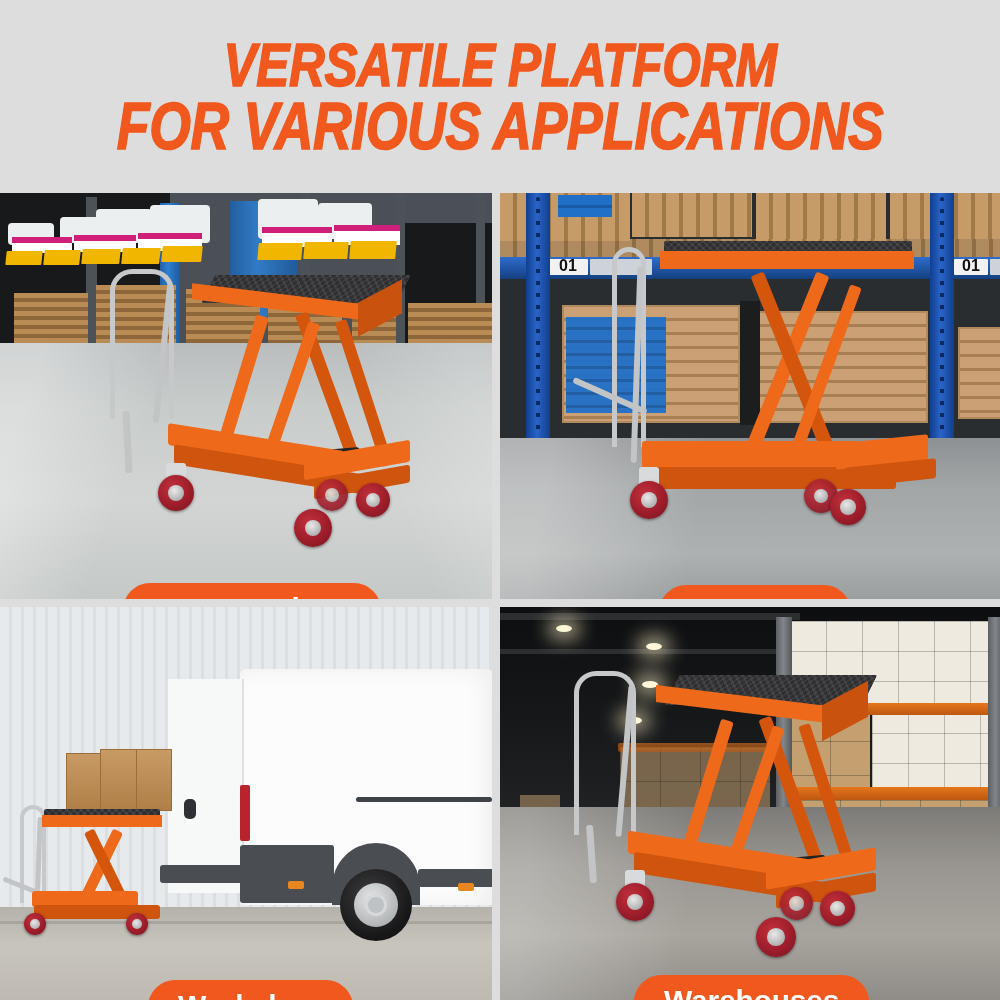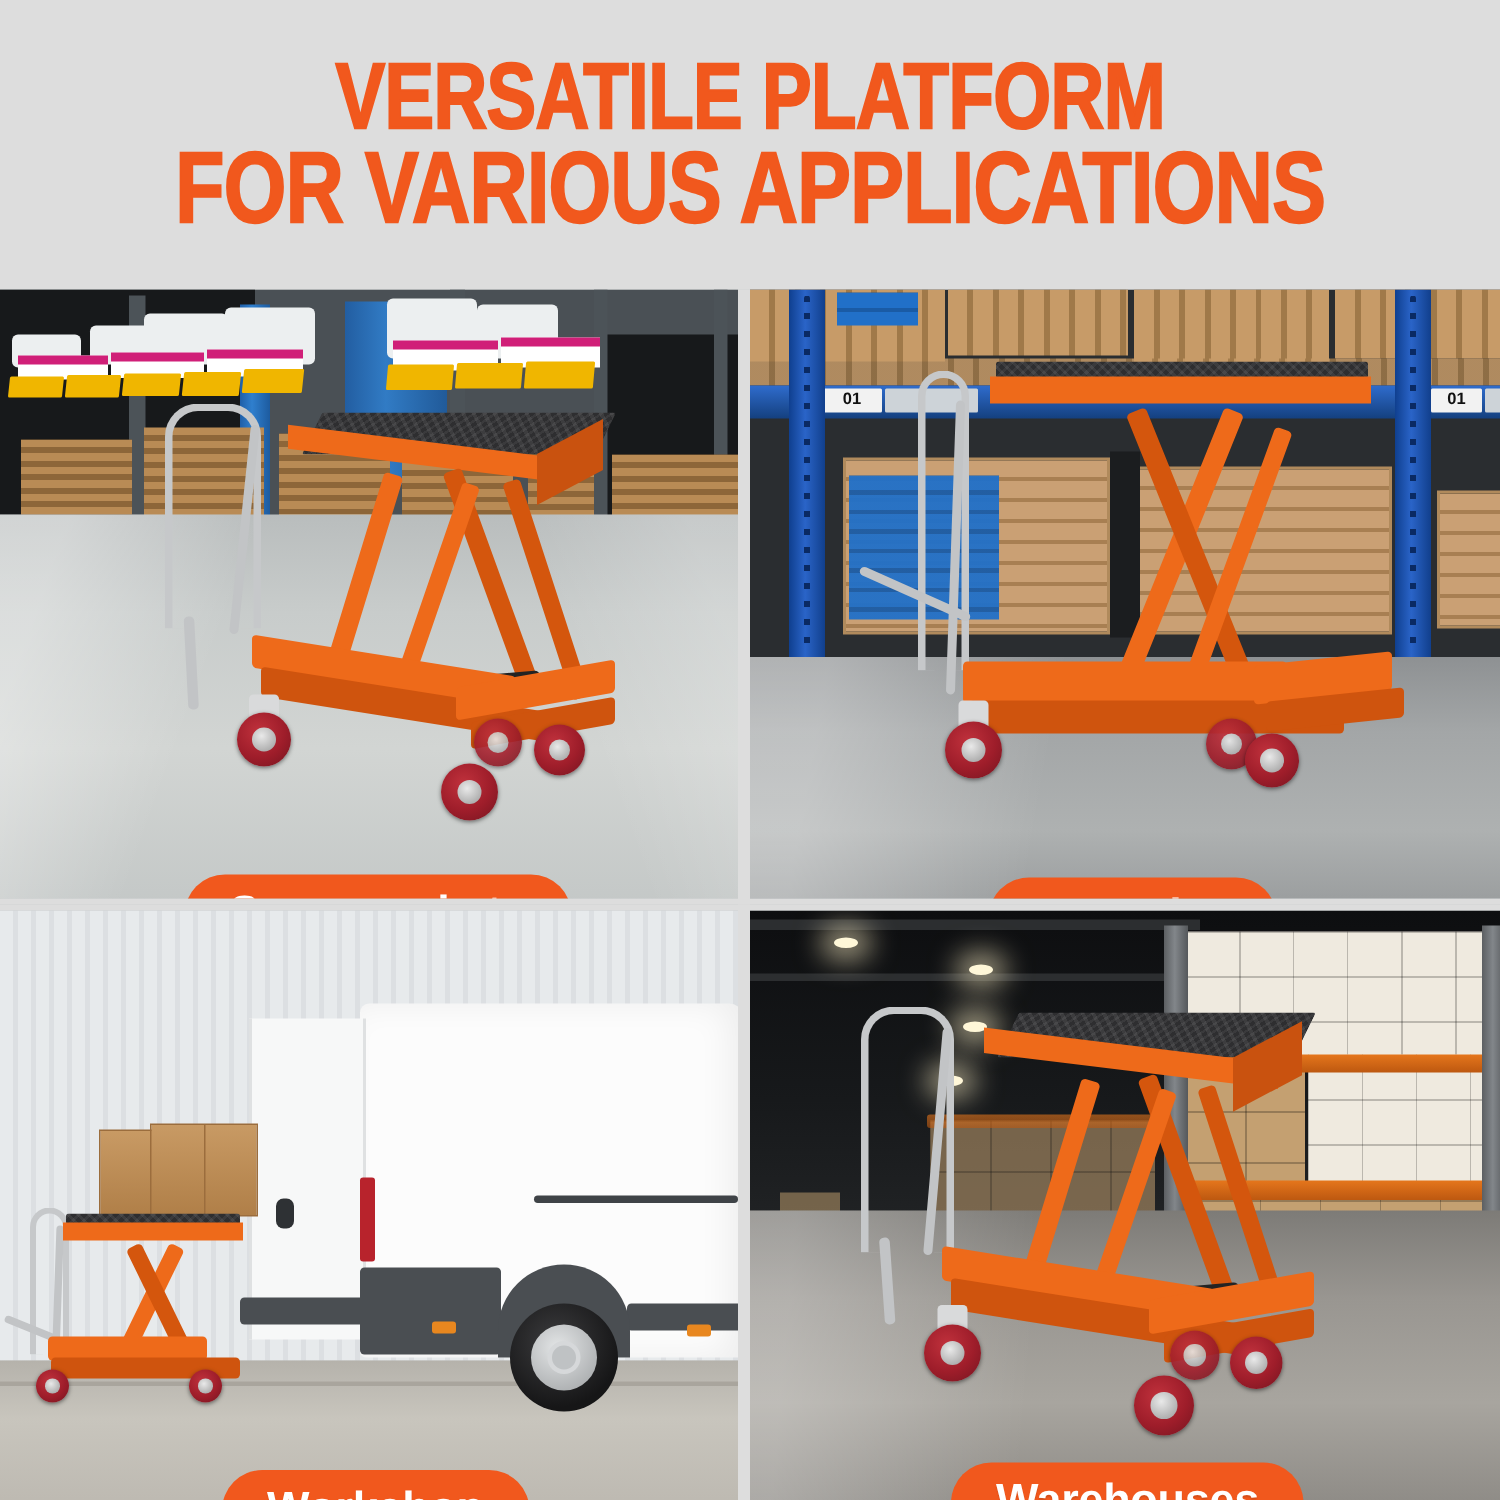--- a/index.html
+++ b/index.html
@@ -10,21 +10,21 @@
     font-family:"Liberation Sans", sans-serif;
     overflow:hidden;
     position:relative;
   }
 
   
   .header {
     position:absolute; left:0; top:0; width:1000px; height:193px;
     background:#dddddd;
     display:flex; flex-direction:column;
-    align-items:center; justify-content:center;
+    align-items:center; justify-content:center;font-style:italic;
   }
   .headline {
     color:#F1581D;
     font-family:"Liberation Sans Narrow","Liberation Sans",sans-serif;
     font-weight:700;
     font-size:62px;
     line-height:0.96;
     letter-spacing:-0.5px;
     text-align:center;
     text-transform:uppercase;
@@ -146,21 +146,21 @@
   }
   .fc-rackpost::after{
     content:""; position:absolute; left:50%; top:4px; transform:translateX(-50%);
     width:4px; height:calc(100% - 8px);
     background:repeating-linear-gradient(180deg,#0a2a63 0 4px,transparent 4px 12px);
     border-radius:2px;
   }
   .fc-beam { position:absolute; background:linear-gradient(180deg,#2f6ccd,#14407f); }
   .fc-tag {
     position:absolute; background:#f2f2f2; color:#111;
-    font-size:11px; font-weight:700; text-align:center;
+    font-size:16px; font-weight:700; text-align:center;
     line-height:14px; border-radius:1px;
   }
   .fc-crate {
     position:absolute;
     background:repeating-linear-gradient(180deg,#caa074 0 11px,#a87f52 11px 14px);
     border:2px solid #b08a5c;
   }
   .fc-bluewrap{ position:absolute; background:repeating-linear-gradient(180deg,#2170c8 0 10px,#1a5ba5 10px 13px); }
   .fc-dark { position:absolute; background:#1b1d1f; }
   .fc-pallet-top { position:absolute; background:repeating-linear-gradient(90deg,#c79b68 0 13px,#a07949 13px 17px); }

